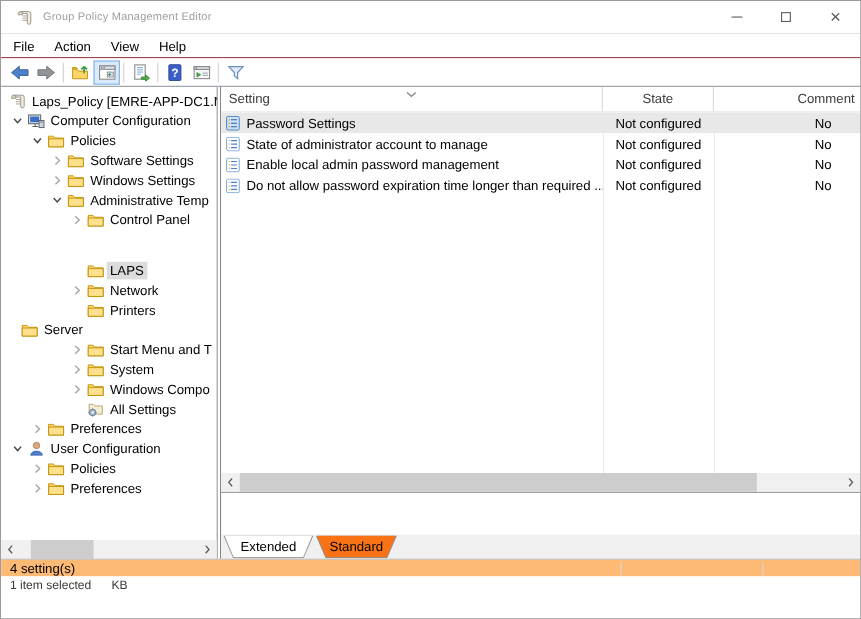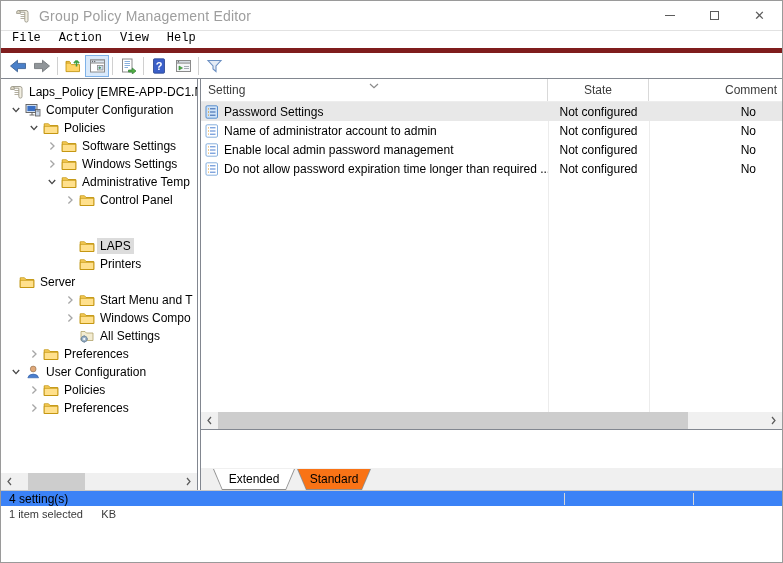--- a/index.html
+++ b/index.html
@@ -6,28 +6,28 @@
   body { margin: 0; background: #fff; font-family: "Liberation Sans", sans-serif; }
   .window {
     width: 783px; height: 563px; position: relative;
     border: 1px solid #9a9a9a; background: #fff;
     display: flex; flex-direction: column;
     font-size: 12px; color: #000; overflow: hidden;
   }
   
   .titlebar { height: 30px; flex: 0 0 30px; display: flex; align-items: center; border-bottom: 1px solid #e2e2e2; background: #fff; }
   .titlebar .appicon { margin-left: 13px; width: 16px; height: 16px; flex: 0 0 16px; }
-  .titlebar .title { margin-left: 9px; color: #9e9e9e; font-size: 14px; letter-spacing: .2px; }
+  .titlebar .title { margin-left: 9px; color: #9e9e9e; font-size: 10px; letter-spacing: .2px; }
   .winctrls { margin-left: auto; display: flex; height: 100%; }
   .winctrl { width: 45px; display: flex; align-items: center; justify-content: center; color: #5c5c5c; }
   .glyph-min { display: block; width: 10px; border-top: 1px solid #5c5c5c; }
   .glyph-max { display: block; width: 9px; height: 9px; border: 1px solid #5c5c5c; }
   .glyph-close { font-size: 13px; line-height: 1; color: #5c5c5c; }
   
-  .menubar { height: 22px; flex: 0 0 22px; display: flex; align-items: flex-end; padding-left: 2px; border-bottom: 5px solid #7f1d1d; background: #fff; font-family: Liberation Mono, monospace; }
+  .menubar { height: 22px; flex: 0 0 22px; display: flex; align-items: flex-end; padding-left: 2px; border-bottom: 1px solid #7f1d1d; background: #fff; }
   .menuitem { padding: 3px 9px; cursor: default; }
   
   .toolbar { height: 26px; flex: 0 0 26px; display: flex; align-items: center; padding-left: 5px; border-bottom: 1px solid #828790; background: #fff; }
   .tbtn { width: 24px; height: 22px; display: flex; align-items: center; justify-content: center; border: 1px solid transparent; }
   .tbtn.active { background: #d9eafc; border-color: #7fb2e8; }
   .tsep { width: 1px; height: 18px; background: #d0d0d0; margin: 0 3px; }
   
   .main { flex: 1 1 auto; display: flex; min-height: 0; background: #fff; }
   .left-pane { width: 197px; flex: 0 0 197px; border-right: 1px solid #828790; display: flex; flex-direction: column; min-height: 0; background: #fff; }
   .splitter { width: 2px; flex: 0 0 2px; background: #fff; }
@@ -54,27 +54,27 @@
   .lcell-setting { width: 347px; flex: 0 0 347px; display: flex; align-items: center; padding-left: 4px; overflow: hidden; white-space: nowrap; }
   .lcell-setting .sicon { width: 14px; height: 14px; margin-right: 5px; flex: 0 0 14px; }
   .lcell-state { width: 101px; flex: 0 0 101px; text-align: center; }
   .lcell-comment { flex: 1 1 auto; text-align: right; padding-right: 26px; }
   
   .hscroll { height: 17px; flex: 0 0 17px; background: #f0f0f0; display: flex; align-items: center; }
   .sb-arrow { width: 17px; height: 17px; flex: 0 0 17px; display: flex; align-items: center; justify-content: center; }
   .sb-track { flex: 1 1 auto; height: 17px; position: relative; }
   .sb-thumb { position: absolute; top: 0; height: 17px; background: #cdcdcd; }
   
-  .tabsrow { height: 22px; flex: 0 0 22px; background: #f0f0f0; display: flex; align-items: flex-end; padding-left: 12px; }
+  .tabsrow { height: 22px; flex: 0 0 22px; background: #f0f0f0; display: flex; align-items: center; padding-left: 2px; }
   .tab { position: relative; height: 21px; }
   .tab-outer { position: absolute; inset: 0; background: #8f8f8f; clip-path: polygon(0 0, 100% 0, calc(100% - 9px) 100%, 9px 100%); }
   .tab-inner { position: absolute; left: 1px; right: 1px; top: 0; bottom: 1px; background: #f97316; clip-path: polygon(0 0, 100% 0, calc(100% - 8.4px) 100%, 8.4px 100%); display: flex; align-items: center; justify-content: center; }
   .tab.active .tab-inner { background: #ffffff; }
   
-  .statusbar { height: 16px; flex: 0 0 16px; border-top: 1px solid #c8c8c8; background: #3b82f6; position: relative; display: flex; align-items: center; }
+  .statusbar { height: 16px; flex: 0 0 16px; border-top: 1px solid #c8c8c8; background: #fdba74; position: relative; display: flex; align-items: center; }
   .statusbar .stext { margin-left: 8px; }
   .ssep { position: absolute; top: 2px; bottom: 1px; width: 1px; background: #d7d7d7; }
   .ssep.s1 { left: 563px; } .ssep.s2 { left: 692px; }
   
   .bottomstrip { flex: 1 1 auto; background: #fff; overflow: hidden; position: relative; }
   .bottomstrip .clipped { position: absolute; left: 8px; top: 2px; font-size: 11px; color: #3a3a3a; white-space: pre; }
 </style>
 </head>
 <body>
 
@@ -273,20 +273,34 @@
             <span class="chev"></span>
             <span class="ticon">
               <svg width="16" height="16" viewBox="0 0 16 16">
                 <path d="M1.2 3.8 h4.3 l1.6 1.7 h7.7 v8 h-13.6 z" fill="#ffd567" stroke="#bd8d00" stroke-width="0.8"></path>
                 <path d="M1.2 6.2 h13.6 v7.3 h-13.6 z" fill="#ffe08c" stroke="#bd8d00" stroke-width="0.8"></path>
               </svg>
             </span>
             <span class="tlabel sel">LAPS</span>
           </div>
           <div class="tree-row" style="padding-left: 60px;">
+            <span class="chev">
+              <svg width="10" height="10" viewBox="0 0 10 10">
+                <path d="M3.4 1.5 L7 5 L3.4 8.5" fill="none" stroke="#a6a6a6" stroke-width="1.3"></path>
+              </svg>
+            </span>
+            <span class="ticon">
+              <svg width="16" height="16" viewBox="0 0 16 16">
+                <path d="M1.2 3.8 h4.3 l1.6 1.7 h7.7 v8 h-13.6 z" fill="#ffd567" stroke="#bd8d00" stroke-width="0.8"></path>
+                <path d="M1.2 6.2 h13.6 v7.3 h-13.6 z" fill="#ffe08c" stroke="#bd8d00" stroke-width="0.8"></path>
+              </svg>
+            </span>
+            <span class="tlabel">Network</span>
+          </div>
+          <div class="tree-row" style="padding-left: 60px;">
             <span class="chev"></span>
             <span class="ticon">
               <svg width="16" height="16" viewBox="0 0 16 16">
                 <path d="M1.2 3.8 h4.3 l1.6 1.7 h7.7 v8 h-13.6 z" fill="#ffd567" stroke="#bd8d00" stroke-width="0.8"></path>
                 <path d="M1.2 6.2 h13.6 v7.3 h-13.6 z" fill="#ffe08c" stroke="#bd8d00" stroke-width="0.8"></path>
               </svg>
             </span>
             <span class="tlabel">Printers</span>
           </div>
           <div class="tree-row" style="">
@@ -305,20 +319,34 @@
                 <path d="M3.4 1.5 L7 5 L3.4 8.5" fill="none" stroke="#a6a6a6" stroke-width="1.3"></path>
               </svg>
             </span>
             <span class="ticon">
               <svg width="16" height="16" viewBox="0 0 16 16">
                 <path d="M1.2 3.8 h4.3 l1.6 1.7 h7.7 v8 h-13.6 z" fill="#ffd567" stroke="#bd8d00" stroke-width="0.8"></path>
                 <path d="M1.2 6.2 h13.6 v7.3 h-13.6 z" fill="#ffe08c" stroke="#bd8d00" stroke-width="0.8"></path>
               </svg>
             </span>
             <span class="tlabel">Start Menu and T</span>
+          </div>
+          <div class="tree-row" style="padding-left: 60px;">
+            <span class="chev">
+              <svg width="10" height="10" viewBox="0 0 10 10">
+                <path d="M3.4 1.5 L7 5 L3.4 8.5" fill="none" stroke="#a6a6a6" stroke-width="1.3"></path>
+              </svg>
+            </span>
+            <span class="ticon">
+              <svg width="16" height="16" viewBox="0 0 16 16">
+                <path d="M1.2 3.8 h4.3 l1.6 1.7 h7.7 v8 h-13.6 z" fill="#ffd567" stroke="#bd8d00" stroke-width="0.8"></path>
+                <path d="M1.2 6.2 h13.6 v7.3 h-13.6 z" fill="#ffe08c" stroke="#bd8d00" stroke-width="0.8"></path>
+              </svg>
+            </span>
+            <span class="tlabel">System</span>
           </div>
           <div class="tree-row" style="padding-left: 60px;">
             <span class="chev">
               <svg width="10" height="10" viewBox="0 0 10 10">
                 <path d="M3.4 1.5 L7 5 L3.4 8.5" fill="none" stroke="#a6a6a6" stroke-width="1.3"></path>
               </svg>
             </span>
             <span class="ticon">
               <svg width="16" height="16" viewBox="0 0 16 16">
                 <path d="M1.2 3.8 h4.3 l1.6 1.7 h7.7 v8 h-13.6 z" fill="#ffd567" stroke="#bd8d00" stroke-width="0.8"></path>
@@ -446,21 +474,21 @@
               <span class="lcell-state">Not configured</span>
               <span class="lcell-comment">No</span>
             </div>
             <div class="lrow">
               <span class="lcell-setting">
                 <span class="sicon"><svg width="14" height="14" viewBox="0 0 14 14">
                     <rect x="1" y="0.8" width="11.5" height="12.4" rx="1.2" fill="#fff" stroke="#7ba7d9" stroke-width="0.9"></rect>
                     <path d="M5 3.8 h5.5 M5 7 h5.5 M5 10.2 h5.5" stroke="#4a7fd0" stroke-width="1" fill="none"></path>
                     <path d="M3 3.8 h0.8 M3 7 h0.8 M3 10.2 h0.8" stroke="#e8a33d" stroke-width="1.3" fill="none"></path>
                   </svg></span>
-                <span>Name of administrator account to admin</span>
+                <span>State of administrator account to manage</span>
               </span>
               <span class="lcell-state">Not configured</span>
               <span class="lcell-comment">No</span>
             </div>
             <div class="lrow">
               <span class="lcell-setting">
                 <span class="sicon"><svg width="14" height="14" viewBox="0 0 14 14">
                     <rect x="1" y="0.8" width="11.5" height="12.4" rx="1.2" fill="#fff" stroke="#7ba7d9" stroke-width="0.9"></rect>
                     <path d="M5 3.8 h5.5 M5 7 h5.5 M5 10.2 h5.5" stroke="#4a7fd0" stroke-width="1" fill="none"></path>
                     <path d="M3 3.8 h0.8 M3 7 h0.8 M3 10.2 h0.8" stroke="#e8a33d" stroke-width="1.3" fill="none"></path>

